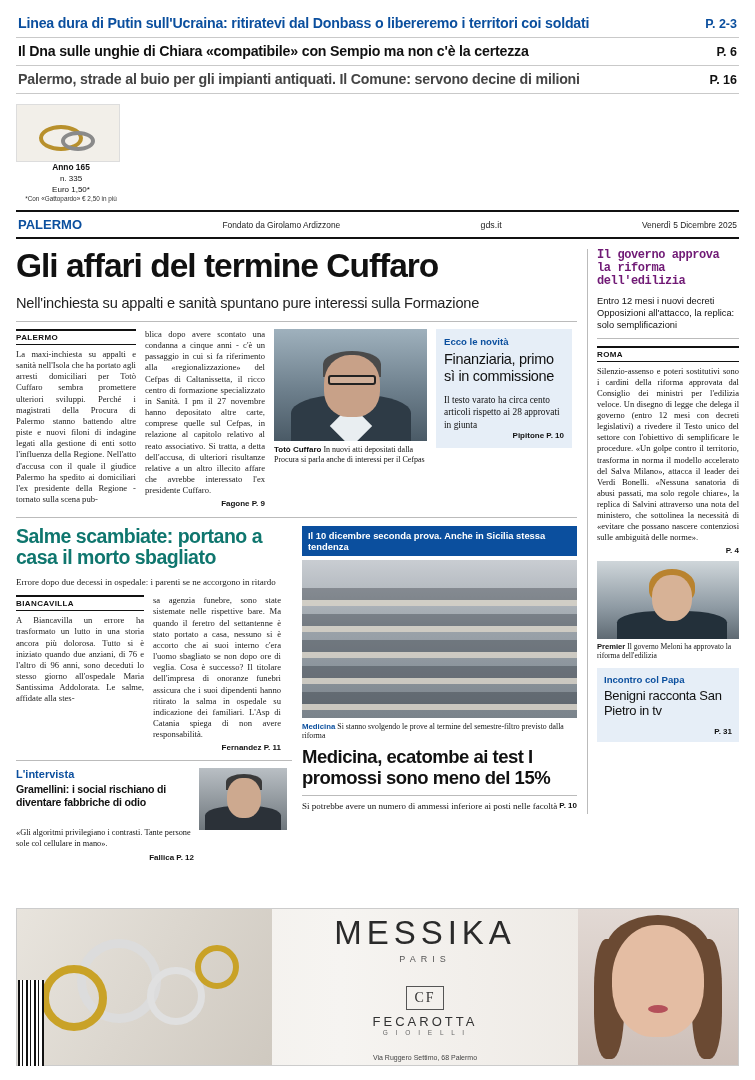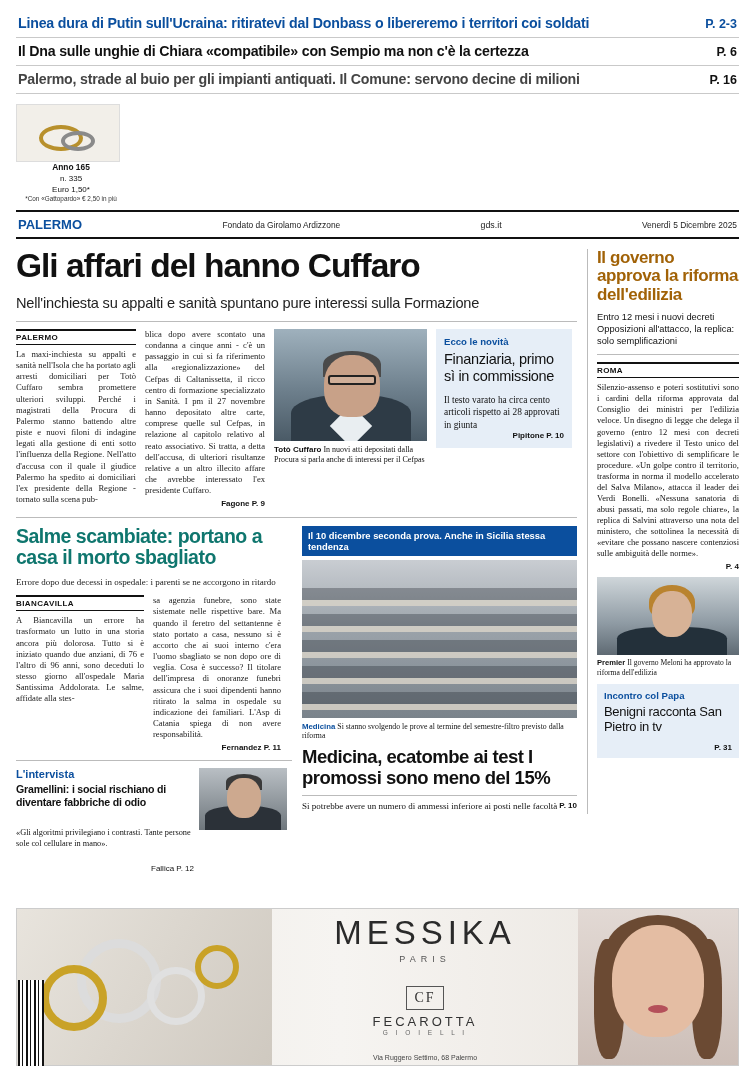--- a/index.html
+++ b/index.html
@@ -142,30 +142,30 @@
   .h3 { font-family:"Liberation Sans", sans-serif; font-weight:bold; font-size:18.5px; line-height:1.1; letter-spacing:-0.5px; margin-top:7px; }
   .sub3 { font-size:9px; margin-top:7px; border-top:1px solid #bbb; padding-top:5px; }
   .sub3 .pg { float:right; font-family:"Liberation Sans", sans-serif; font-weight:bold; font-size:8px; }
 
   
   .interview { margin-top:8px; border-top:1px solid #bbb; padding-top:7px; display:flex; gap:5px; width:276px;}
   .interview .itxt { width:178px; }
   .interview .ik { font-family:"Liberation Sans", sans-serif; font-weight:bold; font-size:11px; color:#0b4f9e; }
   .interview .ih { font-family:"Liberation Sans", sans-serif; font-weight:bold; font-size:10.6px; line-height:1.18; margin-top:3px; letter-spacing:-0.2px;}
   .interview .iq { font-size:8.3px; line-height:1.28; margin-top:20px; }
-  .interview .iby { font-family:"Liberation Sans", sans-serif; font-weight:normal; font-size:8px; text-align:right; margin-top:14px; }
+  .interview .iby { font-family:"Liberation Sans", sans-serif; font-weight:bold; font-size:8px; text-align:right; margin-top:3px; }
   .interview .iphoto { width:88px; height:62px; background:linear-gradient(180deg,#b9bfc4,#6f777d); position:relative; overflow:hidden;}
   .interview .iphoto .f { position:absolute; width:34px; height:40px; left:28px; top:10px; background:#cda98f; border-radius:45%; }
   .interview .iphoto .h { position:absolute; width:36px; height:16px; left:27px; top:6px; background:#3a3a3a; border-radius:50% 50% 0 0;}
   .interview .iphoto .b { position:absolute; width:76px; height:24px; left:6px; bottom:0; background:#2b3138; border-radius:40% 40% 0 0;}
 
   
   .rh {
-    font-family:Liberation Sans, sans-serif; font-weight:bold;
-    font-size:17px; line-height:1.08; letter-spacing:-0.4px; color:#a16207;
+    font-family:Liberation Mono, monospace; font-weight:bold;
+    font-size:12px; line-height:1.08; letter-spacing:-0.4px; color:#701a75;
   }
   .rsub { font-family:"Liberation Sans", sans-serif; font-size:9.3px; line-height:1.3; margin-top:7px; color:#111; }
   .rdiv { border-bottom:1px solid #bbb; margin:7px 0; }
   .rtext { font-size:8.5px; line-height:1.30; text-align:justify; }
   .rby { font-family:"Liberation Sans", sans-serif; font-weight:bold; font-size:8px; text-align:right; margin-top:3px; }
   .photo.meloni { width:100%; height:78px; margin-top:6px; background:linear-gradient(180deg,#cfd6da 0%,#8e9aa3 60%,#5f6a73 100%); position:relative; overflow:hidden;}
   .photo.meloni .f { position:absolute; width:40px; height:46px; left:55px; top:14px; background:#d7b296; border-radius:46%; }
   .photo.meloni .h { position:absolute; width:46px; height:34px; left:52px; top:8px; background:#b9832f; border-radius:50% 50% 35% 35%; }
   .photo.meloni .b { position:absolute; width:110px; height:28px; left:20px; bottom:0; background:#23303a; border-radius:40% 40% 0 0;}
   .rcap { font-size:7.6px; line-height:1.25; margin-top:3px; }
@@ -247,21 +247,21 @@
     <span class="city">PALERMO</span>
     <span class="founder">Fondato da Girolamo Ardizzone</span>
     <span class="site">gds.it</span>
     <span class="date">Venerdì 5 Dicembre 2025</span>
   </div>
 
   <div class="body-grid">
 
     <div class="left-col">
 
-      <div class="headline">Gli affari del hanno Cuffaro</div>
+      <div class="headline">Gli affari del termine Cuffaro</div>
       <div class="subhead">Nell'inchiesta su appalti e sanità spuntano pure interessi sulla Formazione</div>
       <div class="rule"></div>
 
       <div class="lead-area">
         <div class="lead-col">
           <div class="kicker">PALERMO</div>
           <div class="body-text">La maxi-inchiesta su appalti e sanità nell'Isola che ha portato agli arresti domiciliari per Totò Cuffaro sembra promettere ulteriori sviluppi. Perché i magistrati della Procura di Palermo stanno battendo altre piste e nuovi filoni di indagine legati alla gestione di enti sotto l'influenza della Regione. Nell'atto d'accusa con il quale il giudice Palermo ha spedito ai domiciliari l'ex presidente della Regione - tornato sulla scena pub-</div>
         </div>
         <div class="lead-col">
           <div class="body-text">blica dopo avere scontato una condanna a cinque anni - c'è un passaggio in cui si fa riferimento alla «regionalizzazione» del Cefpas di Caltanissetta, il ricco centro di formazione specializzato in Sanità. I pm il 27 novembre hanno depositato altre carte, comprese quelle sul Cefpas, in relazione al capitolo relativo al reato associativo. Si tratta, a detta dell'accusa, di ulteriori risultanze relative a un altro illecito affare che avrebbe interessato l'ex presidente Cuffaro.</div>

